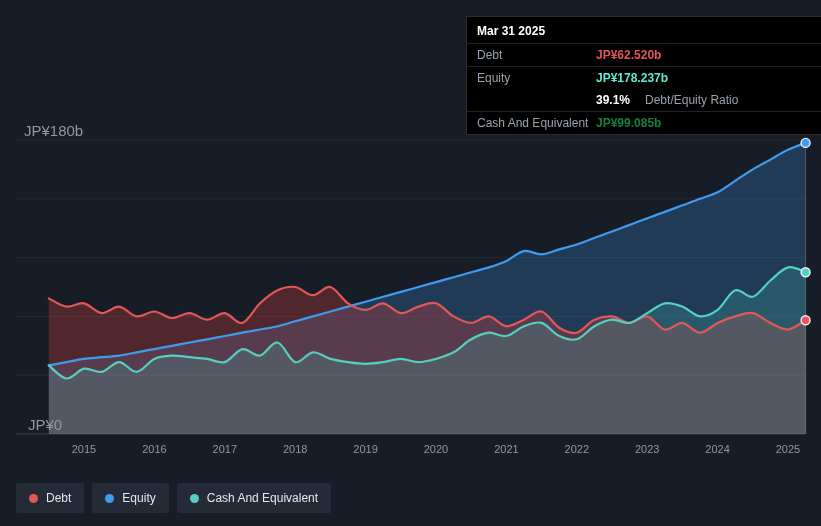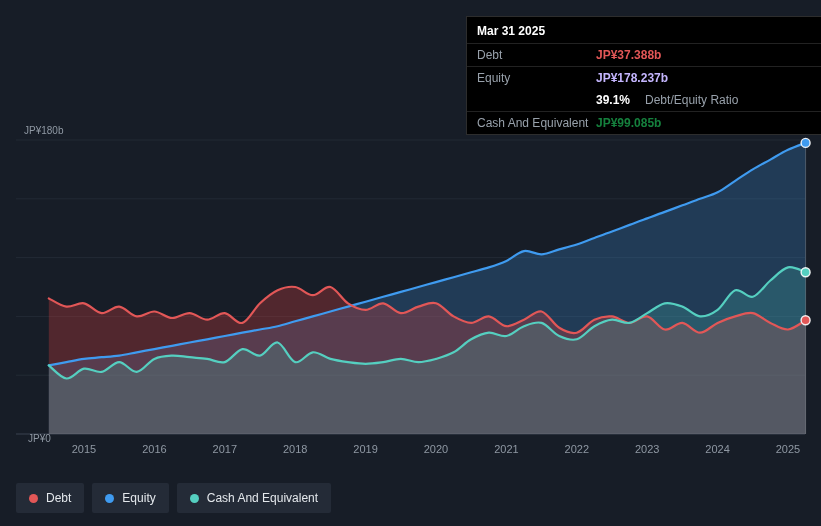--- a/index.html
+++ b/index.html
@@ -1,21 +1,21 @@
 <!DOCTYPE html>
 <html><head>
 <meta charset="utf-8">
 <style>
   html,body{margin:0;padding:0;background:#10151d;}
   .screen{position:relative;width:821px;height:526px;background:#171d27;overflow:hidden;
           font-family:"Liberation Sans",sans-serif;-webkit-font-smoothing:antialiased;}
   #chart-svg{position:absolute;left:0;top:0;}
-  .ylab{position:absolute;color:#8f98a3;font-size:10px;line-height:12px;}
+  .ylab{position:absolute;color:#8f98a3;font-size:15px;line-height:12px;}
   .ylab-top{left:24px;top:125px;}
-  .ylab-bottom{left:28px;top:419px;margin-top:14px;}
+  .ylab-bottom{left:28px;top:419px;}
   .tooltip{position:absolute;left:466px;top:16px;width:387px;background:#000;
            border:1px solid #2d2d2d;box-sizing:border-box;z-index:5;}
   .tt-title{padding:7px 10px 5px;font-size:12px;font-weight:700;color:#ffffff;}
   .tt-row{display:flex;align-items:center;padding:4px 10px;font-size:12px;border-top:1px solid #222222;}
   .tt-row.no-line{border-top:none;align-items:flex-end;}
   .tt-label{flex:0 0 119px;color:#98a1ab;font-weight:400;}
   .tt-value{font-weight:700;}
   .tt-ratio-bold{color:#ffffff;font-weight:700;}
   .tt-ratio-rest{color:#98a1ab;margin-left:15px;font-weight:400;}
   .legend{position:absolute;left:16px;top:483px;display:flex;gap:8px;z-index:4;}
@@ -58,25 +58,25 @@
       <text x="788.0" y="453" text-anchor="middle" fill="#8f98a3" font-size="11" font-family="&quot;Liberation Sans&quot;, sans-serif">2025</text>
     </svg>
 
   <div class="ylab ylab-top">JP¥180b</div>
   <div class="ylab ylab-bottom">JP¥0</div>
 
   <div class="tooltip">
     <div class="tt-title">Mar 31 2025</div>
     <div class="tt-row">
       <span class="tt-label">Debt</span>
-      <span class="tt-value" style="color: rgb(226, 87, 87);">JP¥37.388b</span>
+      <span class="tt-value" style="color: rgb(226, 87, 87);">JP¥62.520b</span>
     </div>
     <div class="tt-row">
       <span class="tt-label">Equity</span>
-      <span class="tt-value" style="color: #c4b5fd;">JP¥178.237b</span>
+      <span class="tt-value" style="color: #5eead4;">JP¥178.237b</span>
     </div>
     <div class="tt-row no-line">
       <span class="tt-label"></span>
       <span class="tt-ratio-bold">39.1%</span>
       <span class="tt-ratio-rest">Debt/Equity Ratio</span>
     </div>
     <div class="tt-row">
       <span class="tt-label">Cash And Equivalent</span>
       <span class="tt-value" style="color: #15803d;">JP¥99.085b</span>
     </div>

